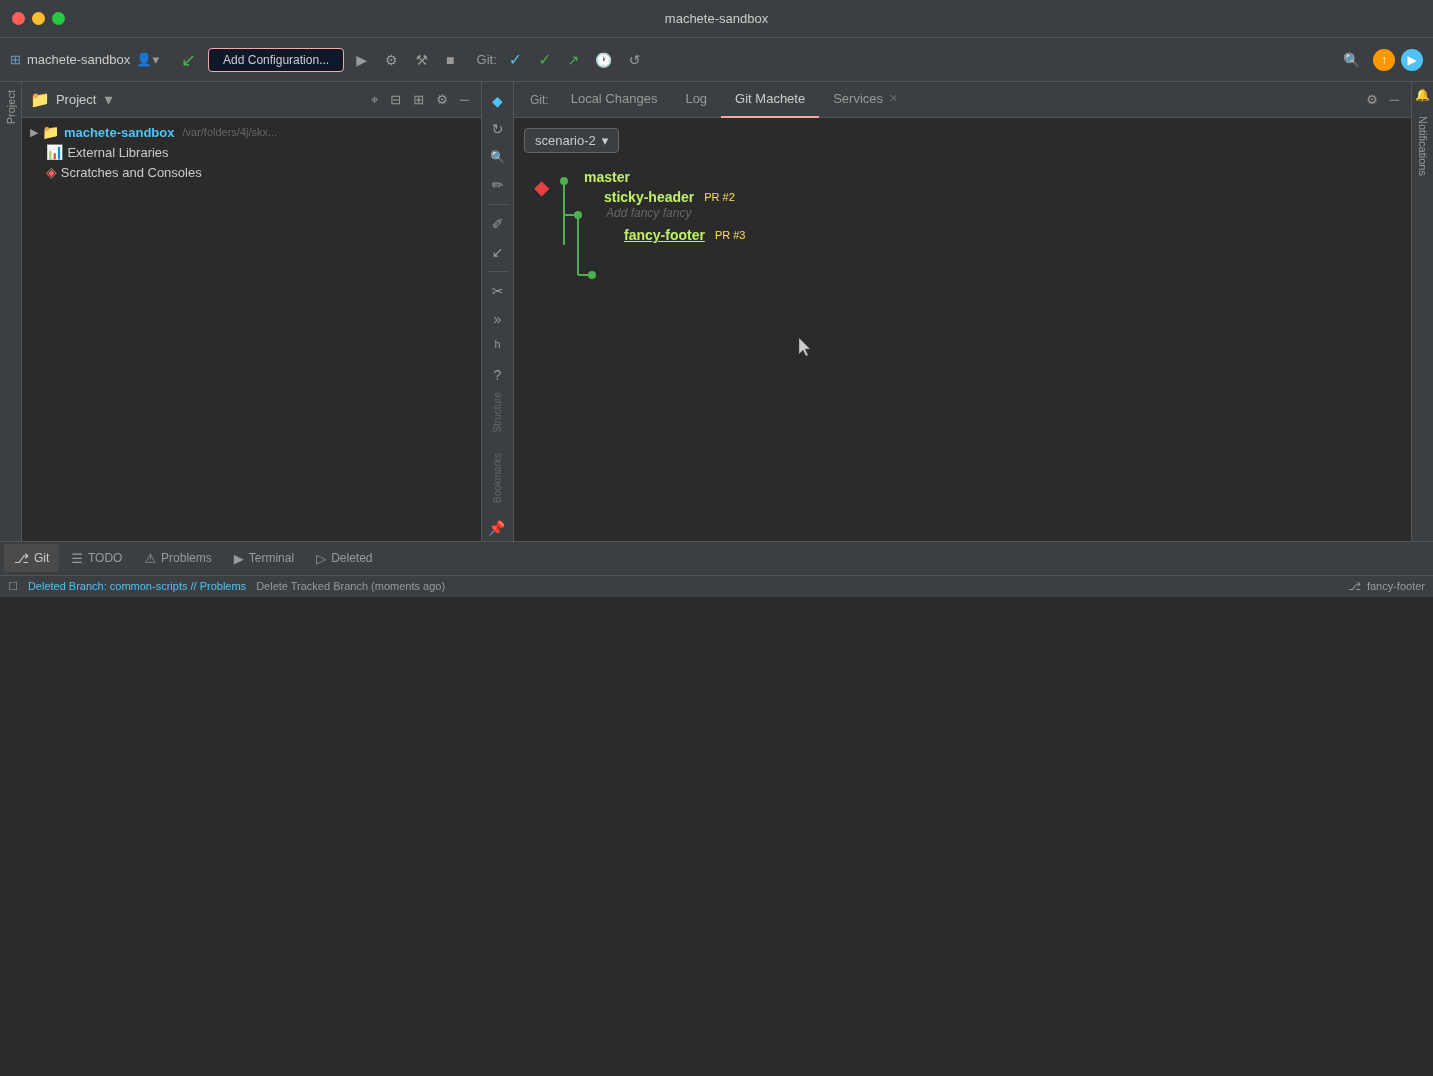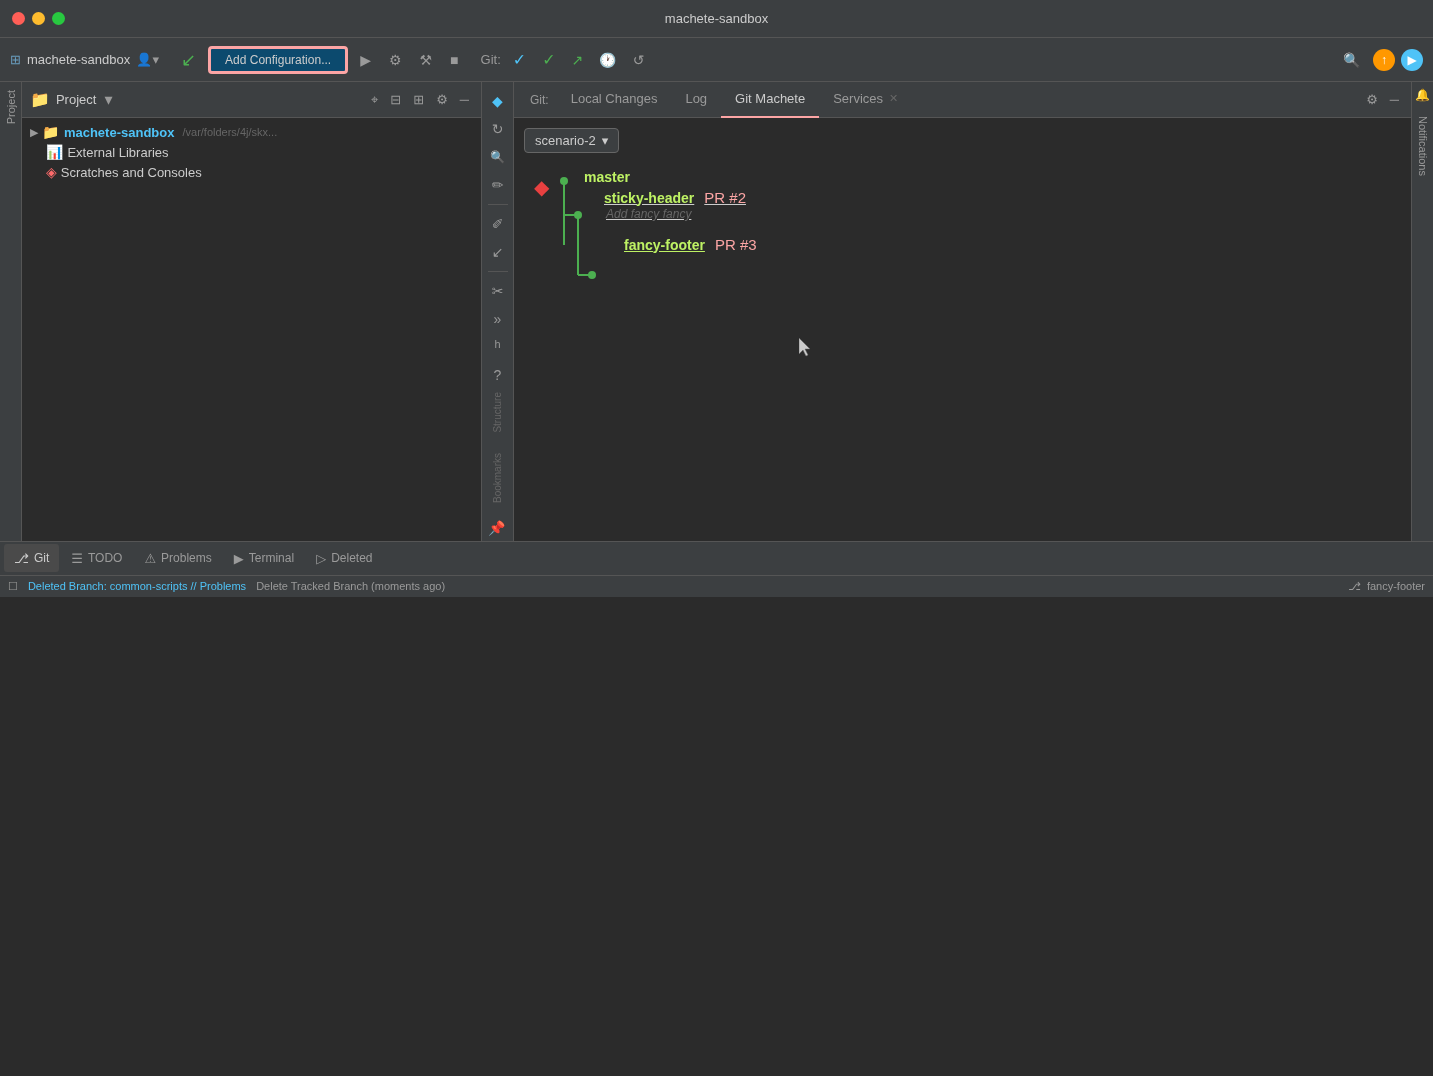--- a/index.html
+++ b/index.html
@@ -68,22 +68,22 @@
       border: none;
       color: #9a9a9a;
       cursor: pointer;
       padding: 4px 6px;
       border-radius: 3px;
       font-size: 14px;
       display: flex;
       align-items: center;
     }
     .add-config-btn {
-      background: #0c4a6e;
-      border: 3px solid #fca5a5;
+      background: #0f172a;
+      border: 1px solid #fca5a5;
       color: #ccc;
       padding: 4px 14px;
       border-radius: 4px;
       font-size: 12px;
       cursor: pointer;
     }
     .git-label {
       color: #9a9a9a;
       font-size: 13px;
       margin-left: 10px;
@@ -274,22 +274,22 @@
     }
     .branch-name {
       font-size: 14px;
       font-weight: 600;
       color: #bef264;
     }
     .branch-name.current {
       text-decoration: underline;
     }
     .branch-pr {
-      color: #fca5a5;
-      font-size: 15px;
+      color: #fde047;
+      font-size: 11px;
       margin-left: 10px;
     }
     .branch-desc {
       font-size: 12px;
       color: #666;
       font-style: italic;
       margin-top: 1px;
       margin-bottom: 3px;
       padding-left: 2px;
     }
@@ -591,21 +591,21 @@
                 <div style="position:absolute; left:-50px; top:6px;">
                   <span style="color:#e84040; font-size:20px;">◆</span>
                 </div>
                 <div class="branch-info">
                   <div style="display:flex; align-items:center;">
                     <span class="branch-name">master</span>
                   </div>
                 </div>
               </div>
 
-              <div class="branch-row" style="margin-bottom:12px; padding-left:20px;text-decoration:underline;">
+              <div class="branch-row" style="margin-bottom:4px; padding-left:20px;">
                 <div class="branch-info">
                   <div style="display:flex; align-items:center;">
                     <span class="branch-name">sticky-header</span>
                     <span class="branch-pr">PR #2</span>
                   </div>
                   <div class="branch-desc">Add fancy fancy</div>
                 </div>
               </div>
 
               <div class="branch-row" style="padding-left:40px;">

